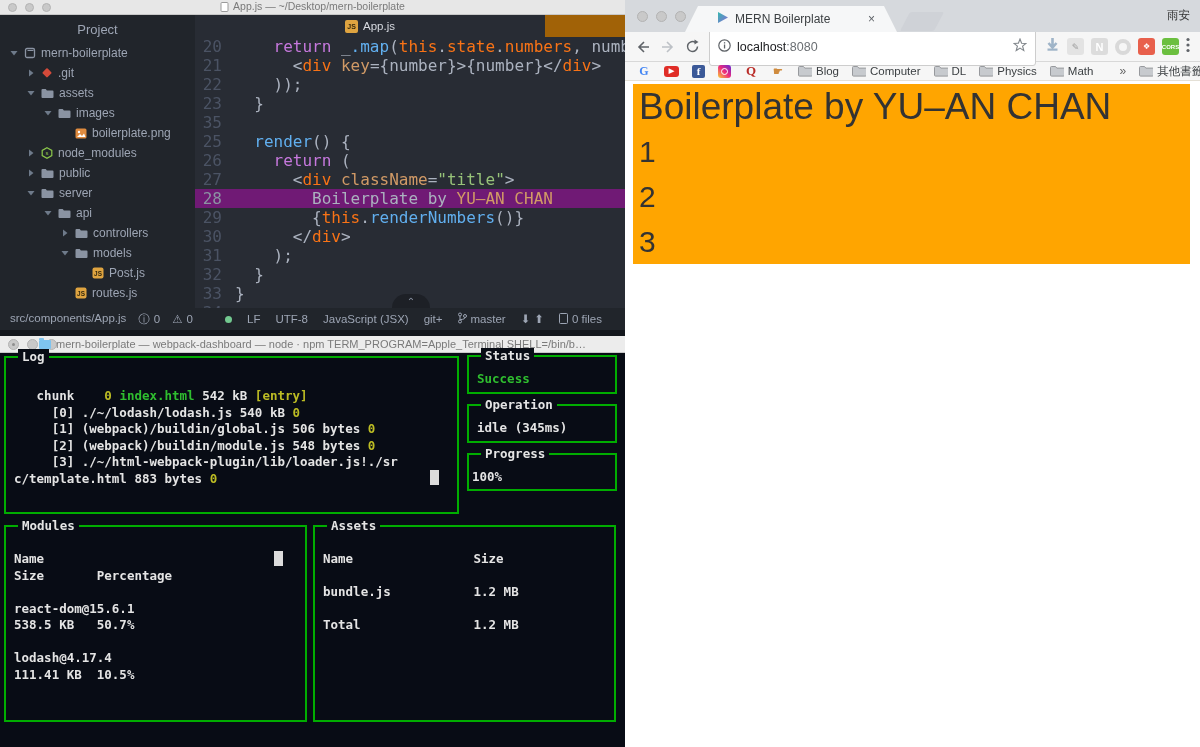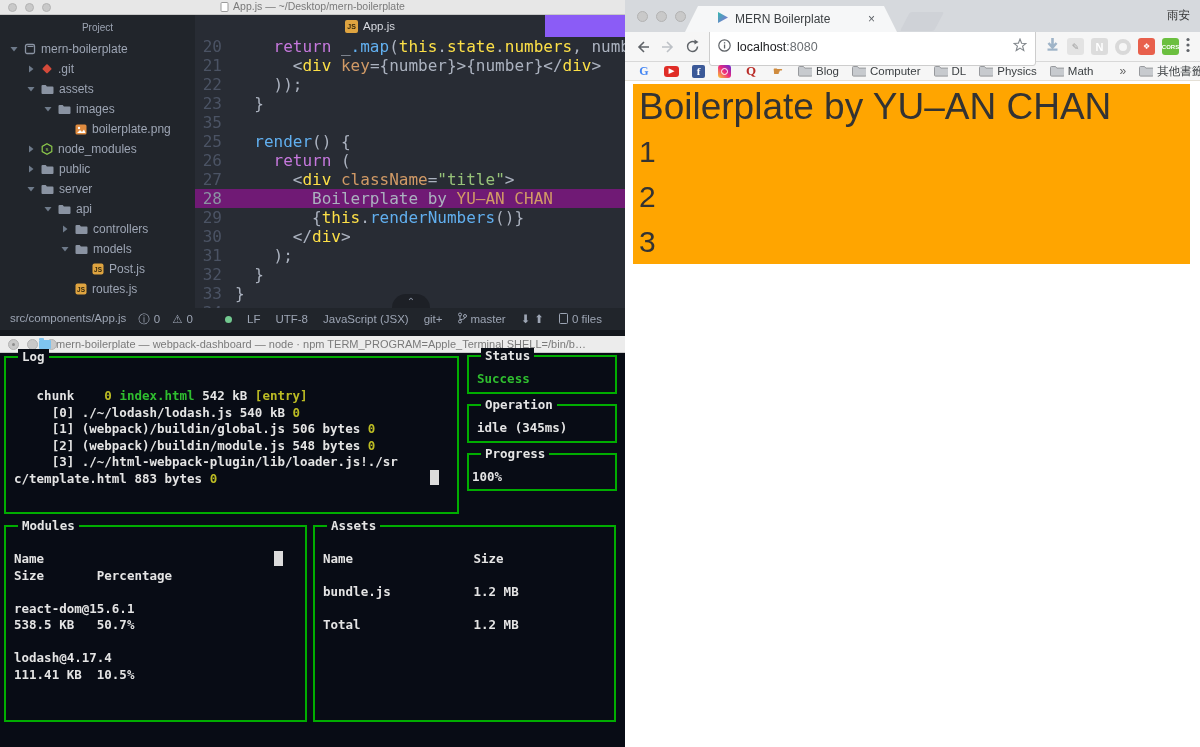--- a/index.html
+++ b/index.html
@@ -15,38 +15,38 @@
   .light.dotted::after { content:""; position:absolute; left:3px; top:3px; width:3px; height:3px; border-radius:50%; background:#8f8f8f; }
   .mac-title { position:absolute; left:0; right:0; text-align:center; color:#7a7a7a; font-size:11px; white-space:nowrap; overflow:hidden; }
   .mac-title .mini-ico { display:inline-block; vertical-align:-2px; margin-right:4px; }
 
   
   #editor-window { position:absolute; left:0; top:0; width:625px; height:330px; background:#282c34; }
   #editor-window .mac-titlebar { height:15px; }
   #editor-window .mac-title { font-size:10.5px; }
   .editor-body { display:flex; height:293px; }
   .tree { width:195px; background:#21252b; color:#9da5b4; font-size:12px; overflow:hidden; flex:none; }
-  .tree-header { text-align:center; padding:7px 0 6px 0; font-size:10px; color:#9da5b4; }
+  .tree-header { text-align:center; padding:7px 0 6px 0; font-size:13px; color:#9da5b4; }
   .tree-item { height:20px; display:flex; align-items:center; gap:5px; white-space:nowrap; }
   .tree-item .chev { width:9px; display:inline-flex; }
   .tree-item .ticon { display:inline-flex; }
   .editor-pane { position:relative; flex:1; background:#282c34; overflow:hidden; }
-  .tabbar { height:22px; background:#8b5cf6; display:flex; }
+  .tabbar { height:22px; background:#a16207; display:flex; }
   .tab { width:350px; background:#282c34; color:#d7dae0; font-size:11.5px; display:flex;
          align-items:center; justify-content:center; gap:5px; }
   .js-ico { display:inline-flex; align-items:center; justify-content:center; width:13px; height:13px;
             border-radius:2px; background:#dfa440; color:#33270c; font-size:7px; font-weight:bold;
             font-family:"Liberation Sans",sans-serif; }
   .code { font-family:"DejaVu Sans Mono", monospace; font-size:16px; }
   .code-line { display:flex; height:19px; line-height:19px; white-space:pre; }
   .code-line.active { background:#701a75; }
   .gut { width:40px; flex:none; text-align:right; padding-right:13px; color:#4b5364; }
   .code-line.active .gut { color:#8b93a3; }
   .tok-plain{color:#abb2bf} .tok-kw{color:#c678dd} .tok-fn{color:#61afef}
-  .tok-red{color:#fde047} .tok-orange{color:#d19a66} .tok-green{color:#98c379}
+  .tok-red{color:#f97316} .tok-orange{color:#d19a66} .tok-green{color:#98c379}
   .scroll-hint { position:absolute; bottom:0; left:197px; width:38px; height:14px;
                  border-radius:19px 19px 0 0; background:#1d2026; color:#8b93a3;
                  text-align:center; font-size:10px; line-height:16px; }
   .statusbar { height:22px; background:#21252b; color:#9da5b4; font-size:11.5px; display:flex;
                align-items:center; padding:0 10px; gap:15px; white-space:nowrap; }
   .sb-left { display:flex; gap:12px; width:200px; flex:none; }
   .sb-dot { width:7px; height:7px; border-radius:50%; background:#73c990; }
   .sb-item { display:flex; align-items:center; gap:4px; }
 
   

